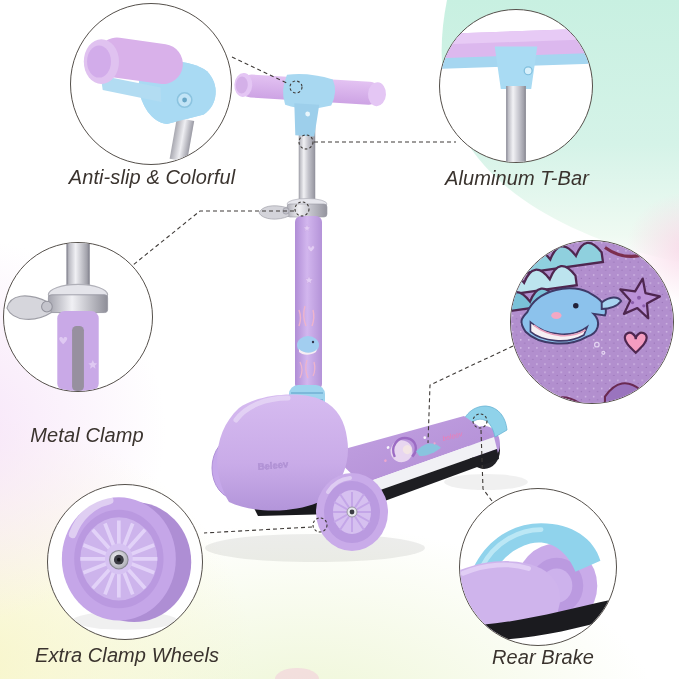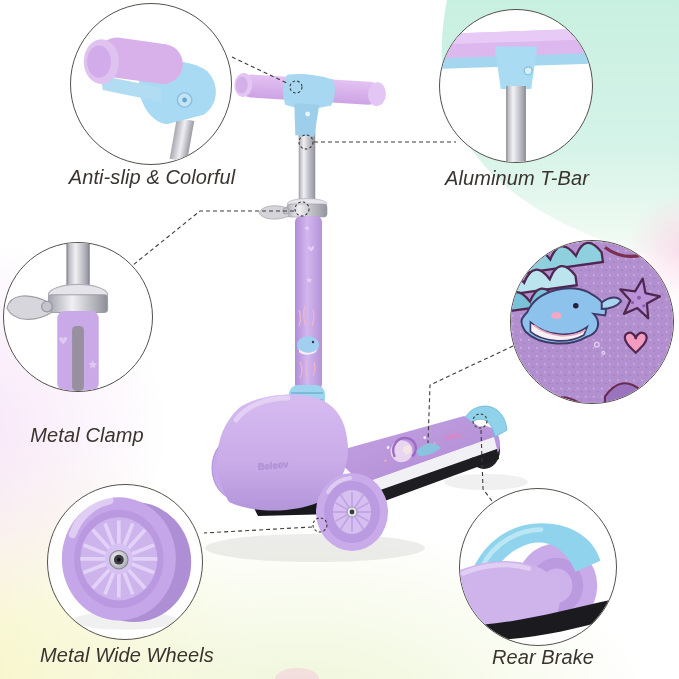--- a/index.html
+++ b/index.html
@@ -350,20 +350,20 @@
   </div>
 
   <div class="label" style="left:87px;top:406px;margin-top:20px;">
     <div>Metal Clamp</div>
   </div>
 
   <div class="label" style="left:594px;top:406px;">
   </div>
 
   <div class="label" style="left:127px;top:646px;">
-    <div>Metal Wide Wheels</div>
+    <div>Extra Clamp Wheels</div>
   </div>
 
   <div class="label" style="left:543px;top:648px;">
     <div>Rear Brake</div>
   </div>
 
 </div>
 
 </body></html>

